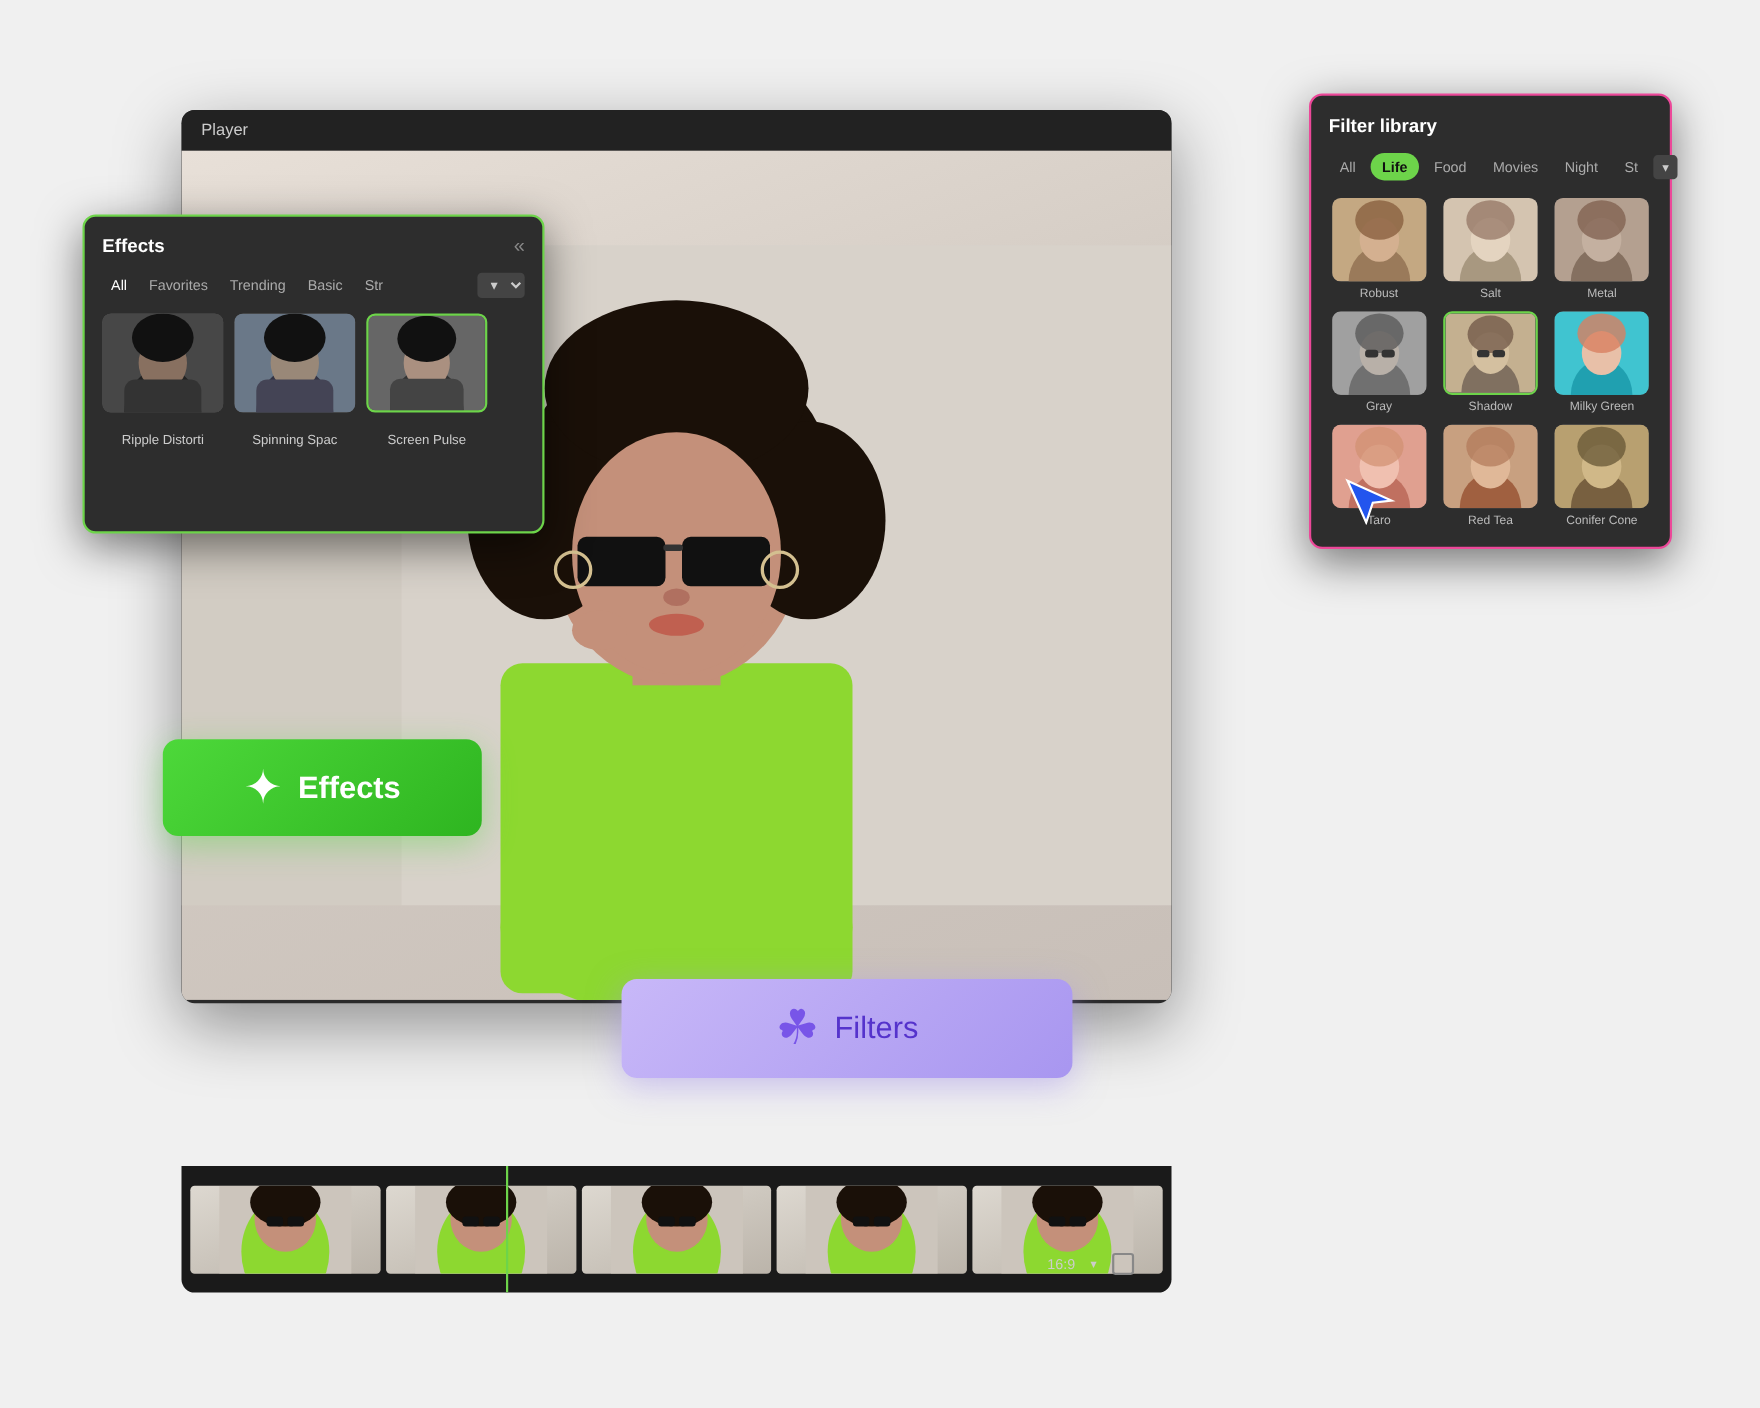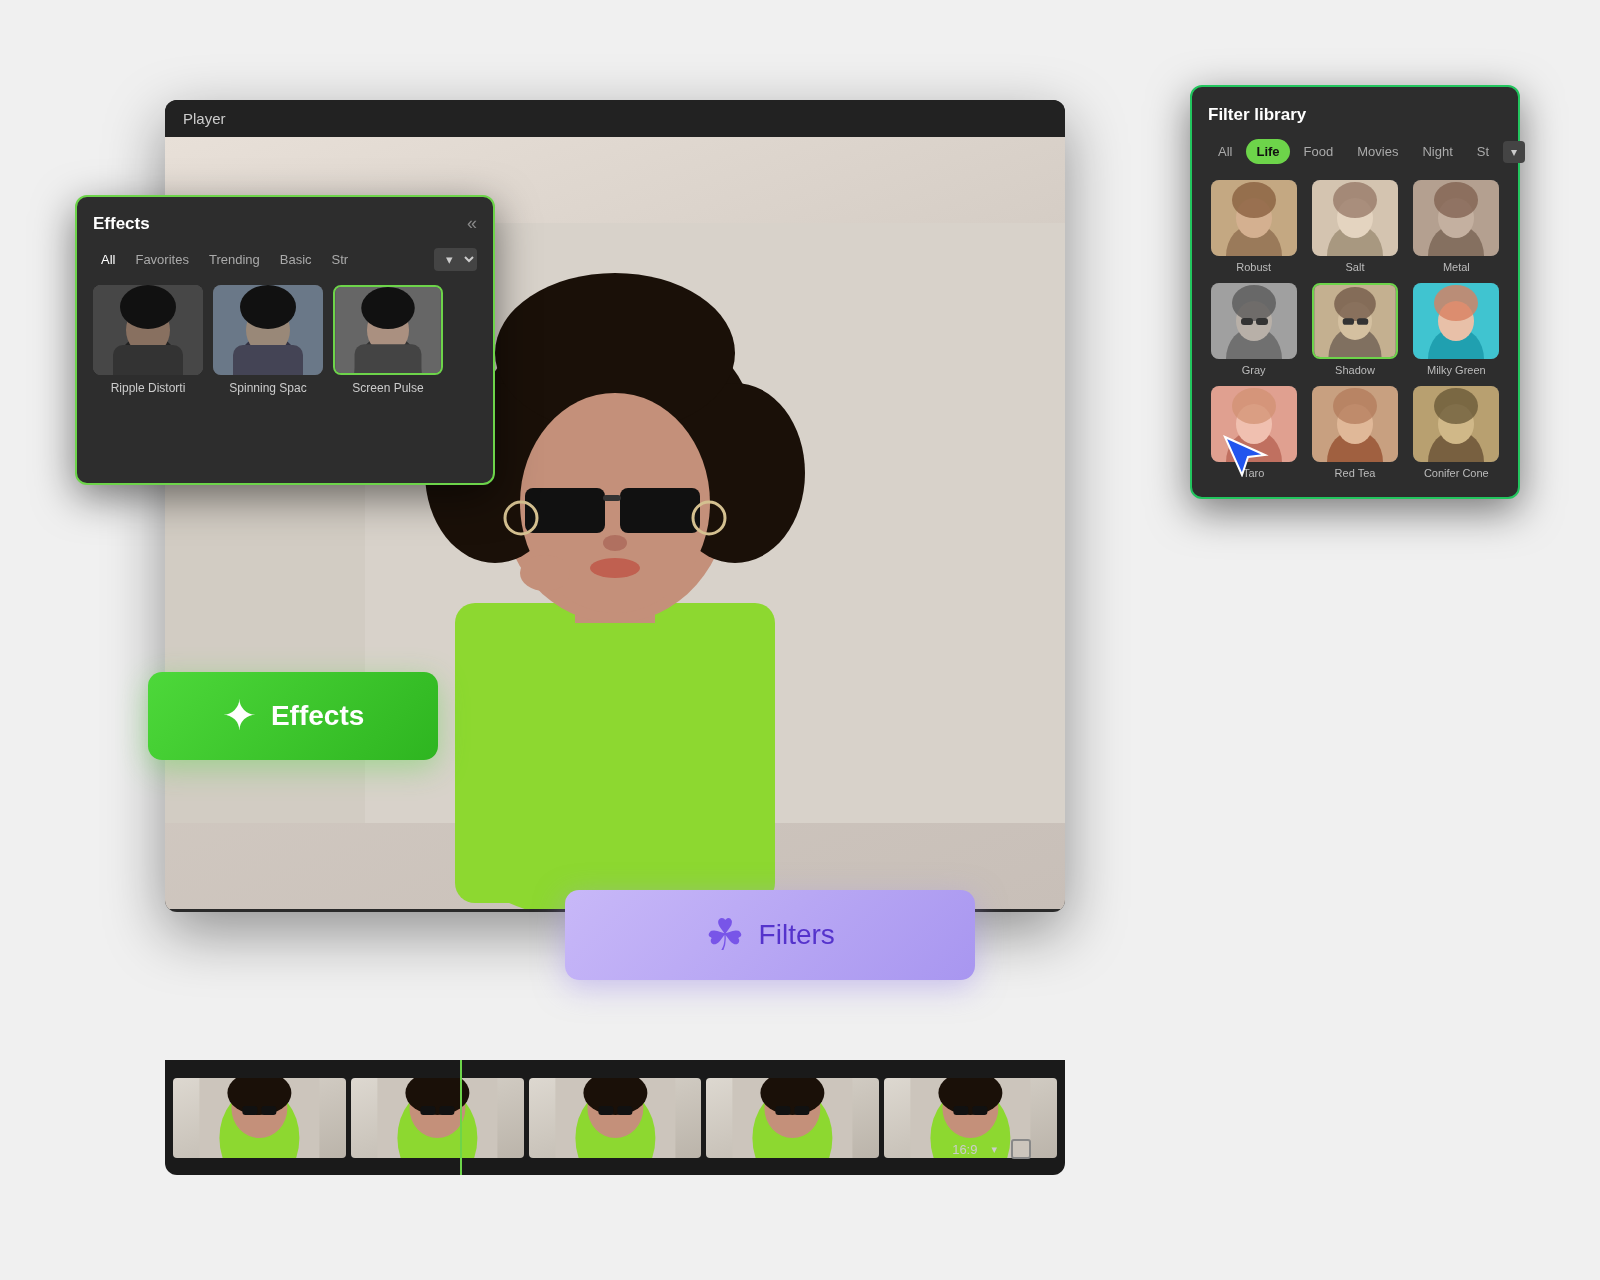--- a/index.html
+++ b/index.html
@@ -141,21 +141,21 @@
 
     .effects-grid {
       display: flex;
       gap: 10px;
     }
 
     .effect-item {
       display: flex;
       flex-direction: column;
       align-items: center;
-      gap: 6px;
+      gap: 18px;
       cursor: pointer;
     }
 
     .effect-thumb {
       width: 110px;
       height: 90px;
       border-radius: 8px;
       overflow: hidden;
       background: #555;
       position: relative;
@@ -172,21 +172,21 @@
     }
 
     
     .filter-panel {
       position: absolute;
       top: 85px;
       right: 80px;
       width: 330px;
       background: #2d2d2d;
       border-radius: 12px;
-      border: 2px solid #22c55e;
+      border: 2px solid #ec4899;
       padding: 18px 16px;
       box-shadow: 0 12px 40px rgba(0,0,0,0.5);
       z-index: 20;
     }
 
     .filter-title {
       color: #fff;
       font-size: 17px;
       font-weight: 600;
       margin-bottom: 14px;

